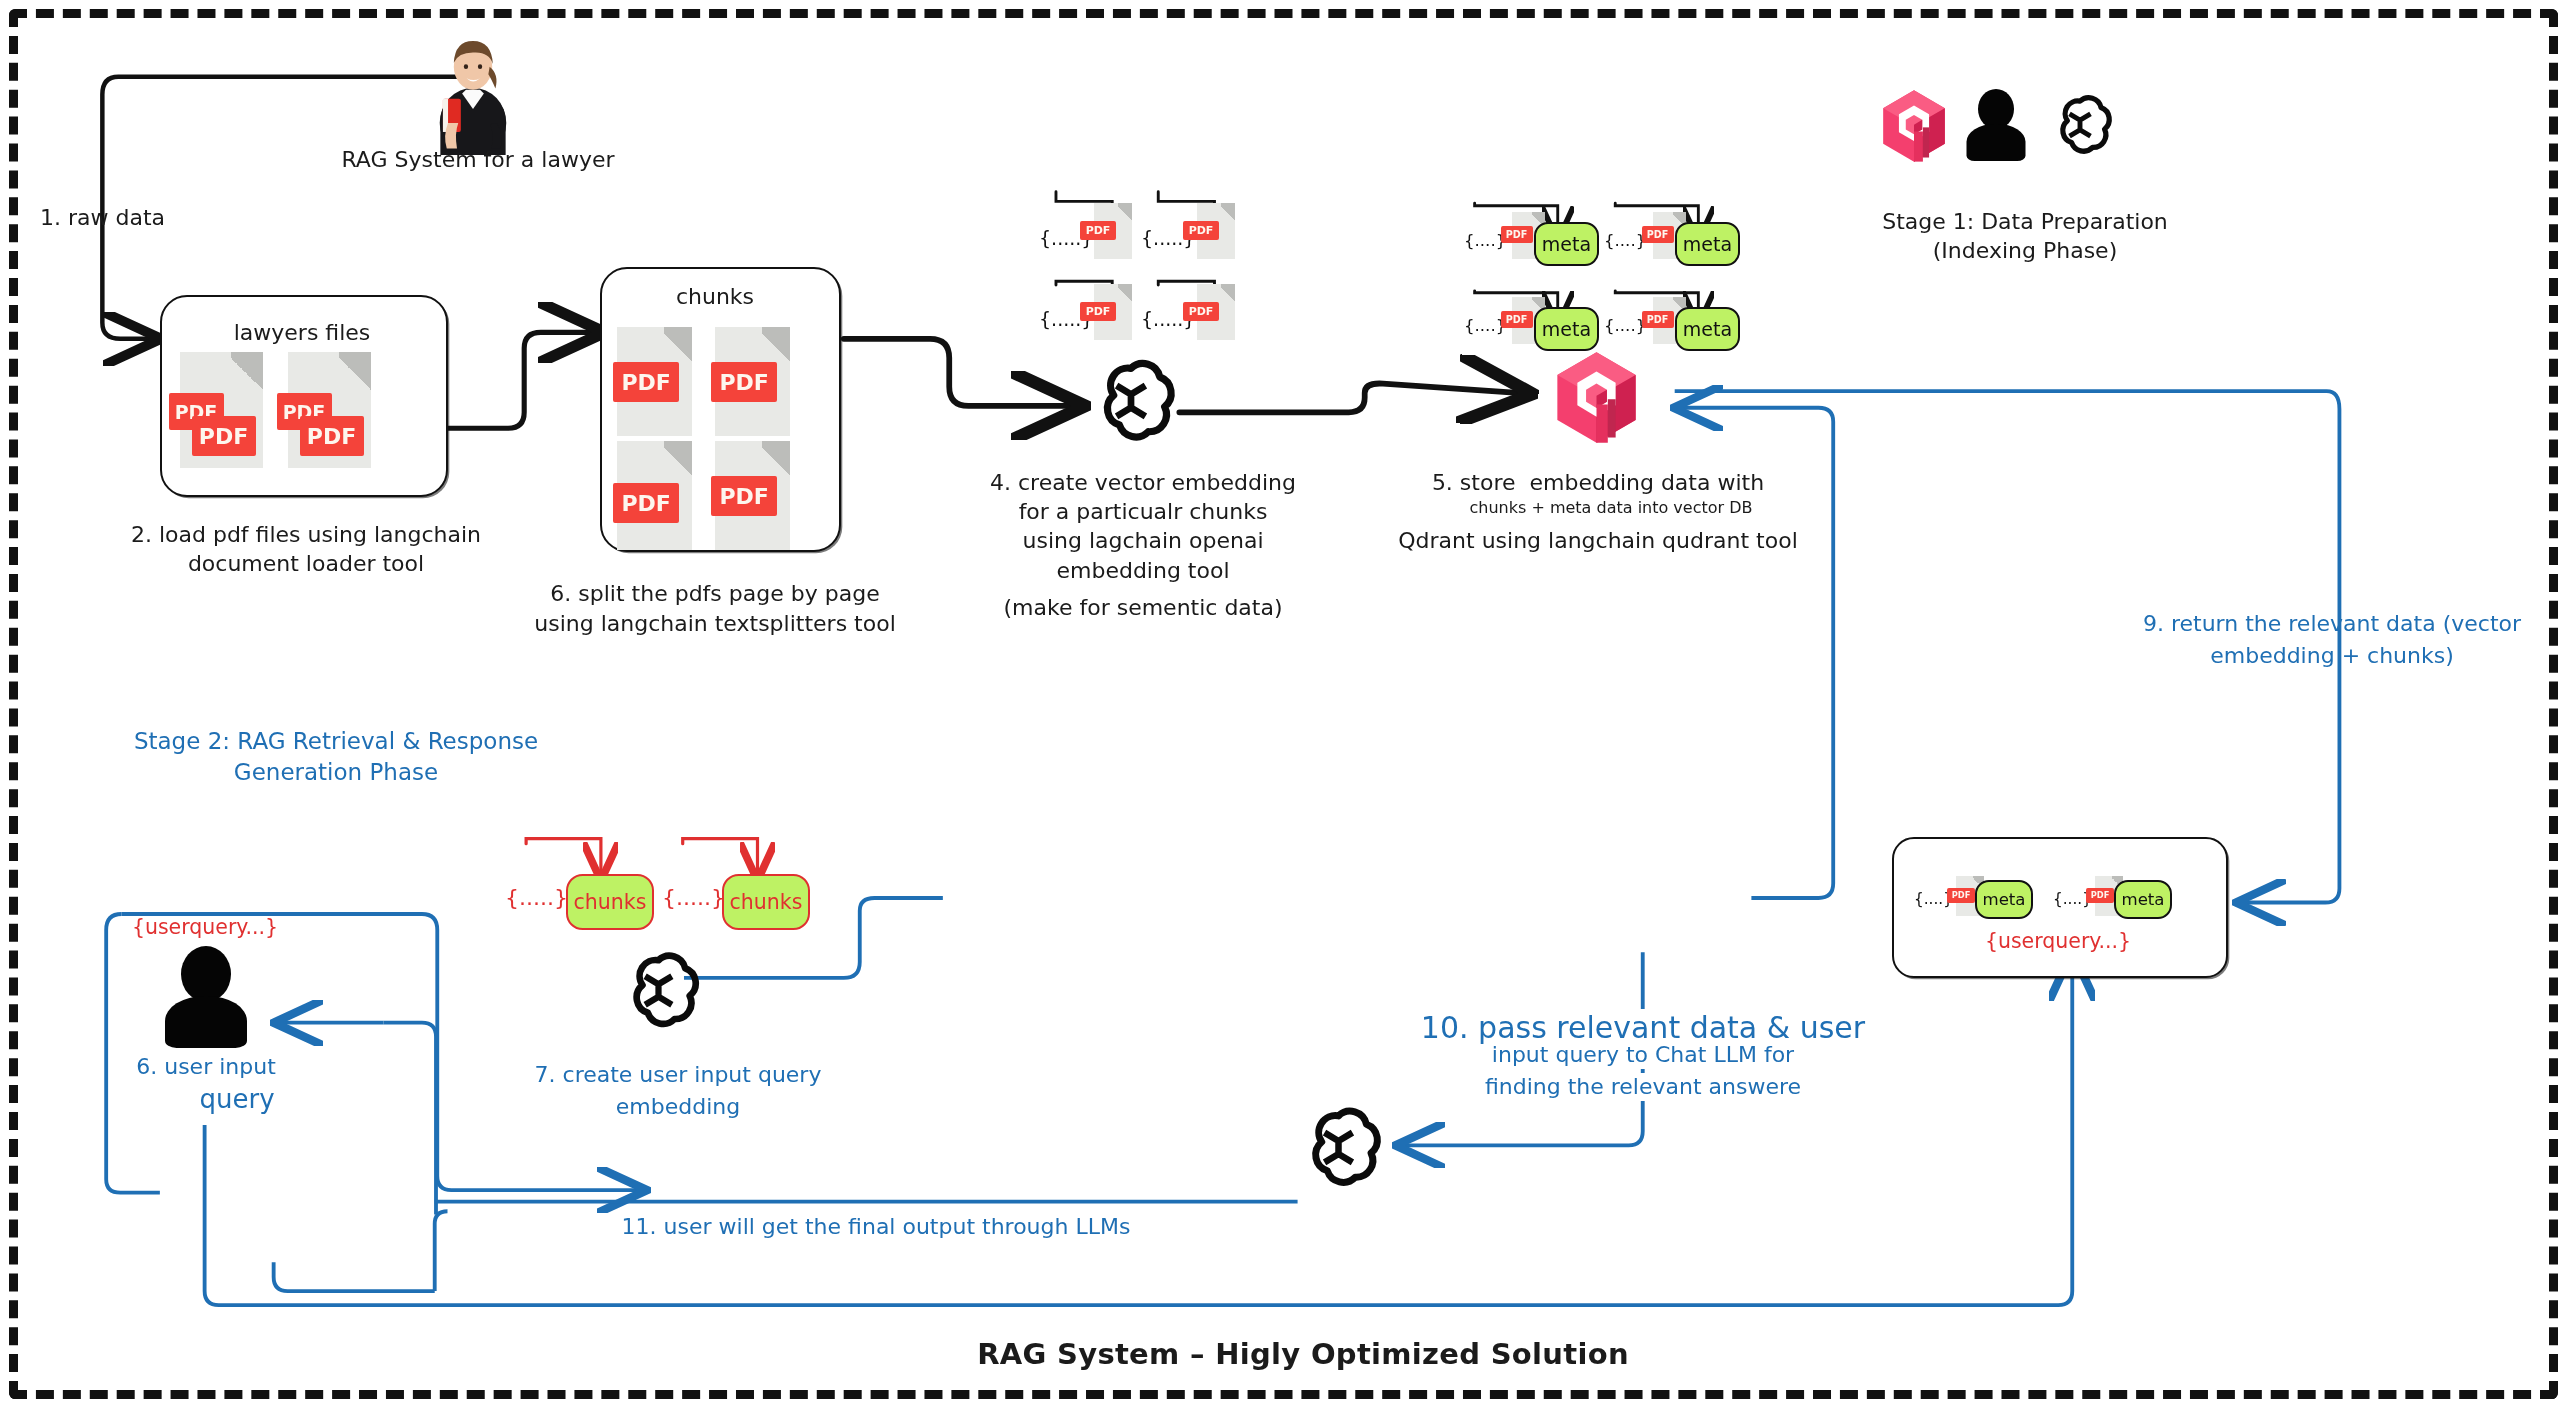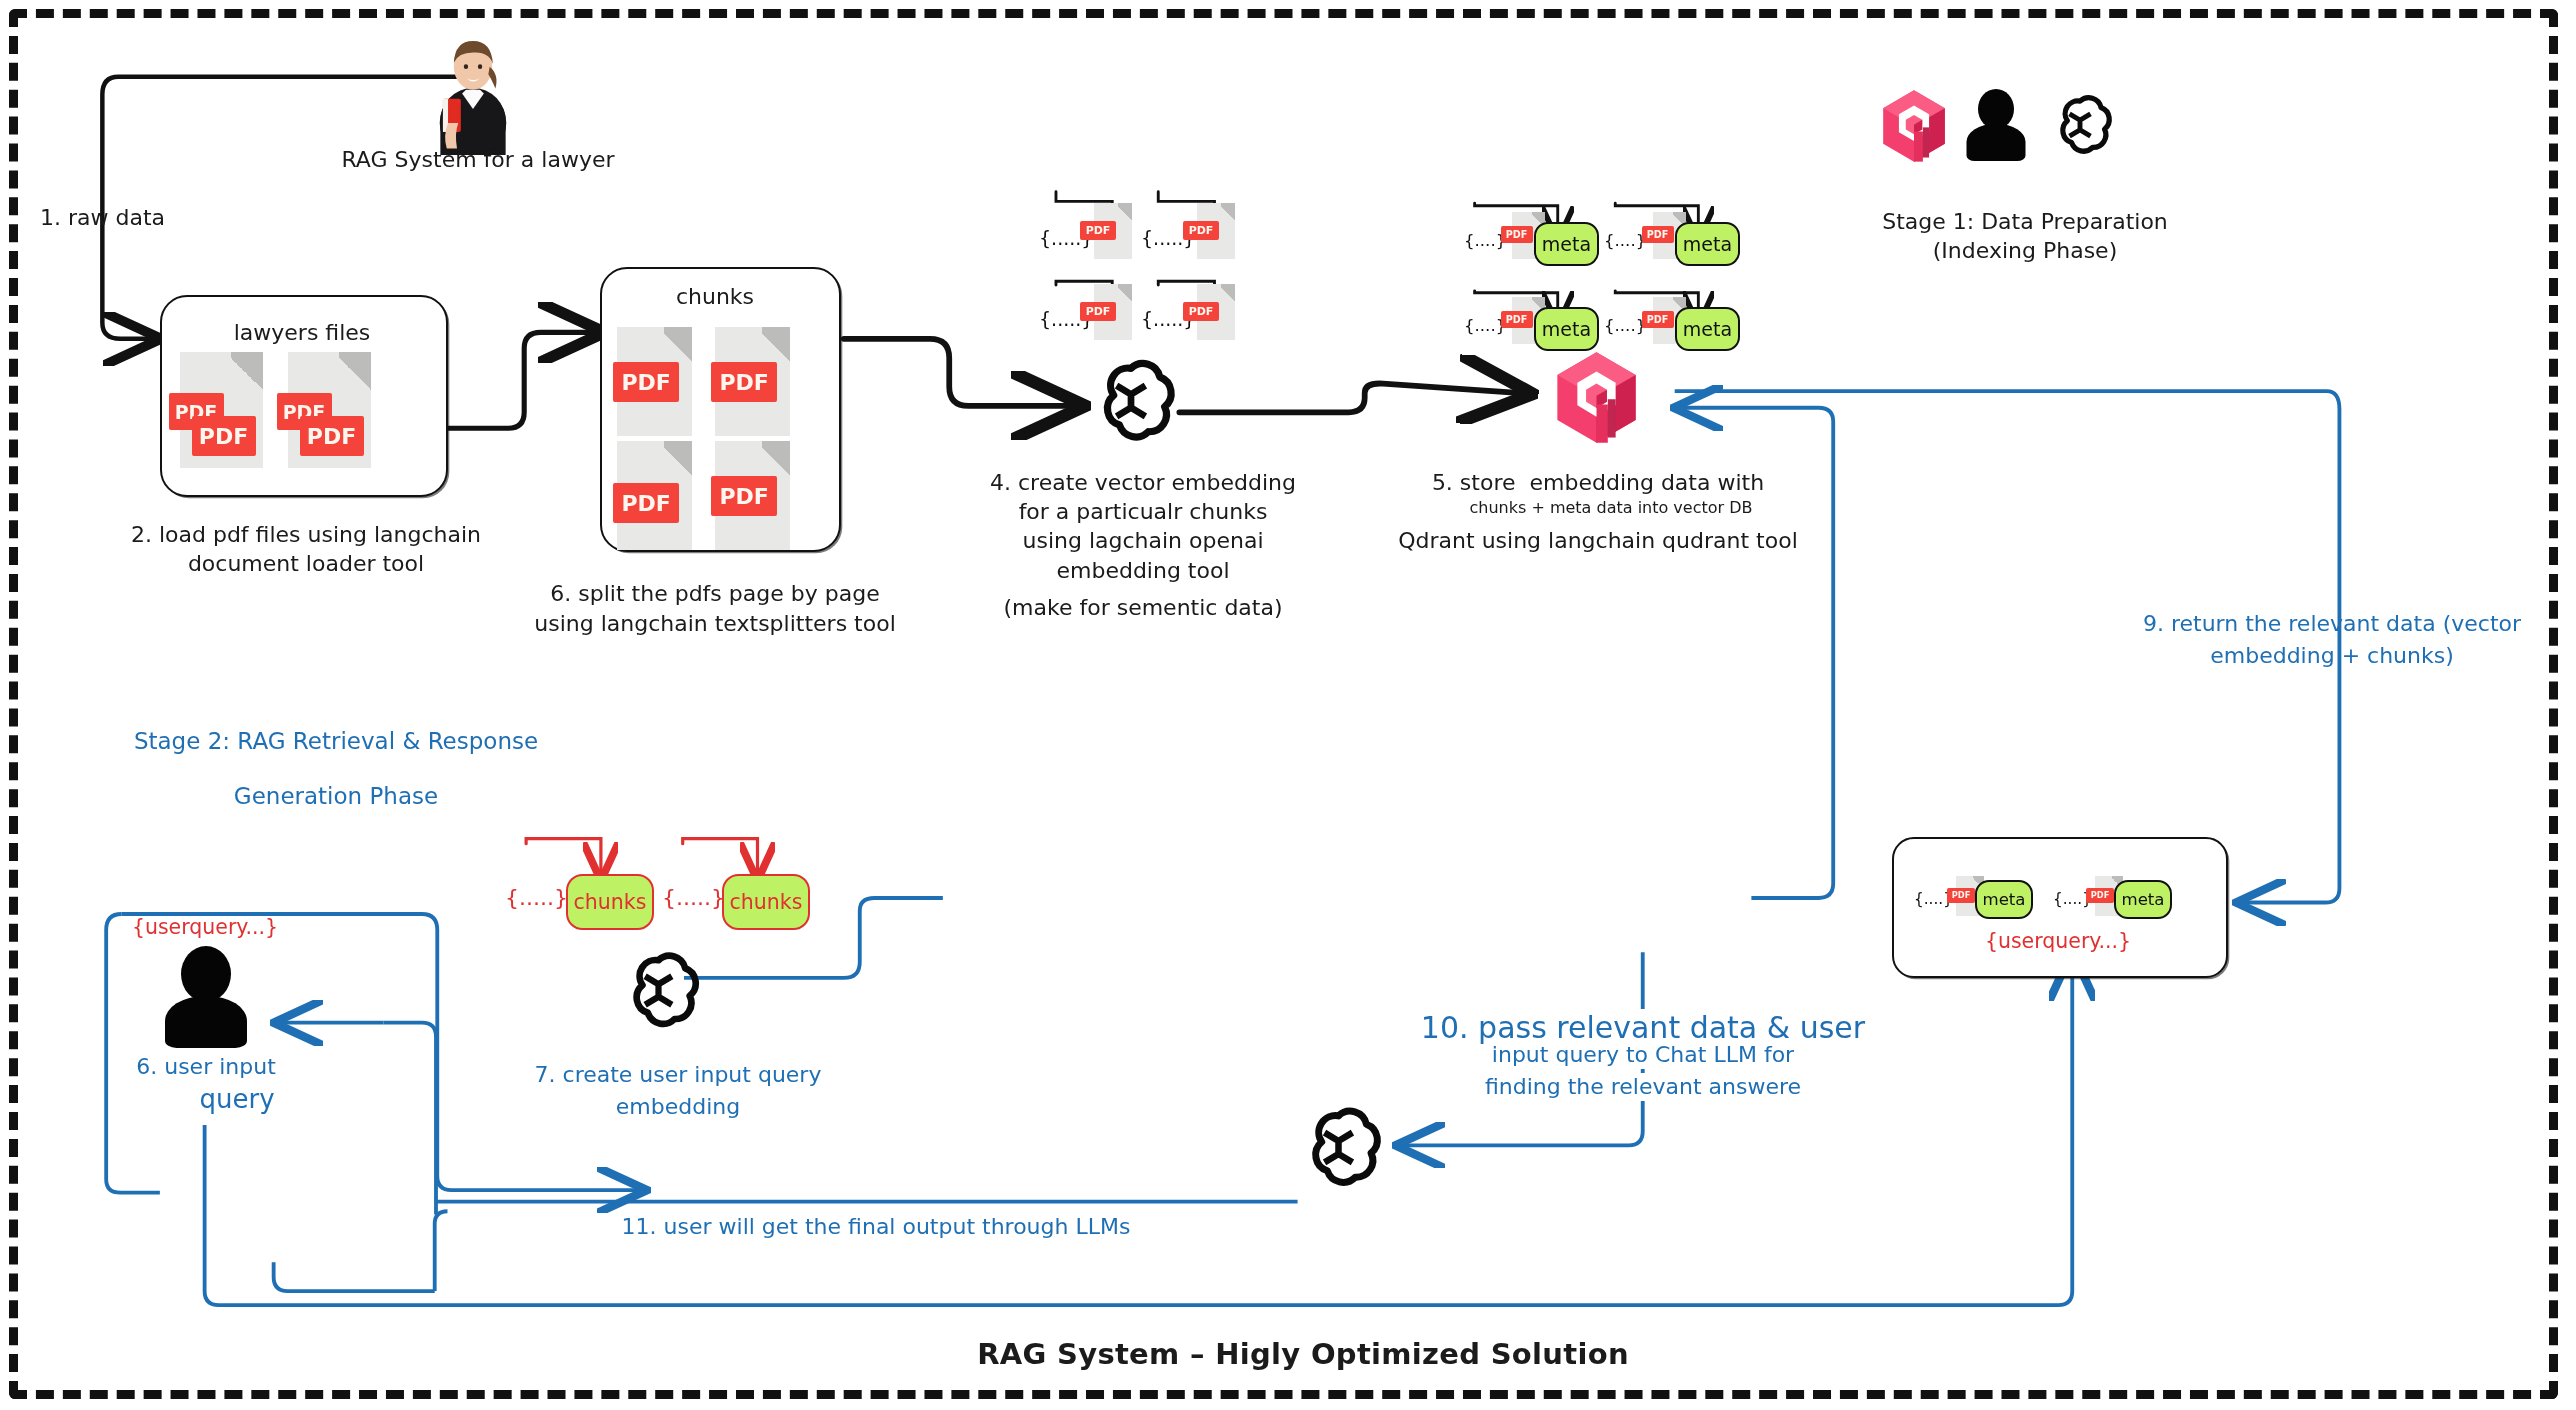--- a/index.html
+++ b/index.html
@@ -301,21 +301,21 @@
   </div>
 
   <div class="txt blk ctr" style="left:1598px;top:469px;font-size:22px;">5. store  embedding data with</div>
   <div class="txt blk ctr" style="left:1598px;top:498px;font-size:16px;margin-left:13px;">chunks + meta data into vector DB</div>
   <div class="txt blk ctr" style="left:1598px;top:527px;font-size:22px;">Qdrant using langchain qudrant tool</div>
 
   <div class="txt blue ctr" style="left:2332px;top:610px;font-size:22px;">9. return the relevant data (vector</div>
   <div class="txt blue ctr" style="left:2332px;top:642px;font-size:22px;">embedding + chunks)</div>
 
   <div class="txt blue ctr" style="left:336px;top:727px;font-size:23px;">Stage 2: RAG Retrieval &amp; Response</div>
-  <div class="txt blue ctr" style="left:336px;top:758px;font-size:23px;margin-top:24px;">Generation Phase</div>
+  <div class="txt blue ctr" style="left:336px;top:758px;font-size:23px;">Generation Phase</div>
 
   <div class="txt red ctr" style="left:205px;top:914px;font-size:20.5px;">{userquery...}</div>
   <div class="person" style="left:165px;top:946px;width:82px;height:102px;">
     <div class="head" style="width:50px;height:56px;"></div>
     <div class="body" style="width:82px;height:52px;"></div>
   </div>
   <div class="txt blue ctr" style="left:206px;top:1053px;font-size:22px;">6. user input</div>
   <div class="txt blue ctr" style="left:206px;top:1083px;font-size:26px;margin-left:31px;">query</div>
 
   <div class="brace red" style="left:505px;top:885px;font-size:22px;">{.....}</div>

